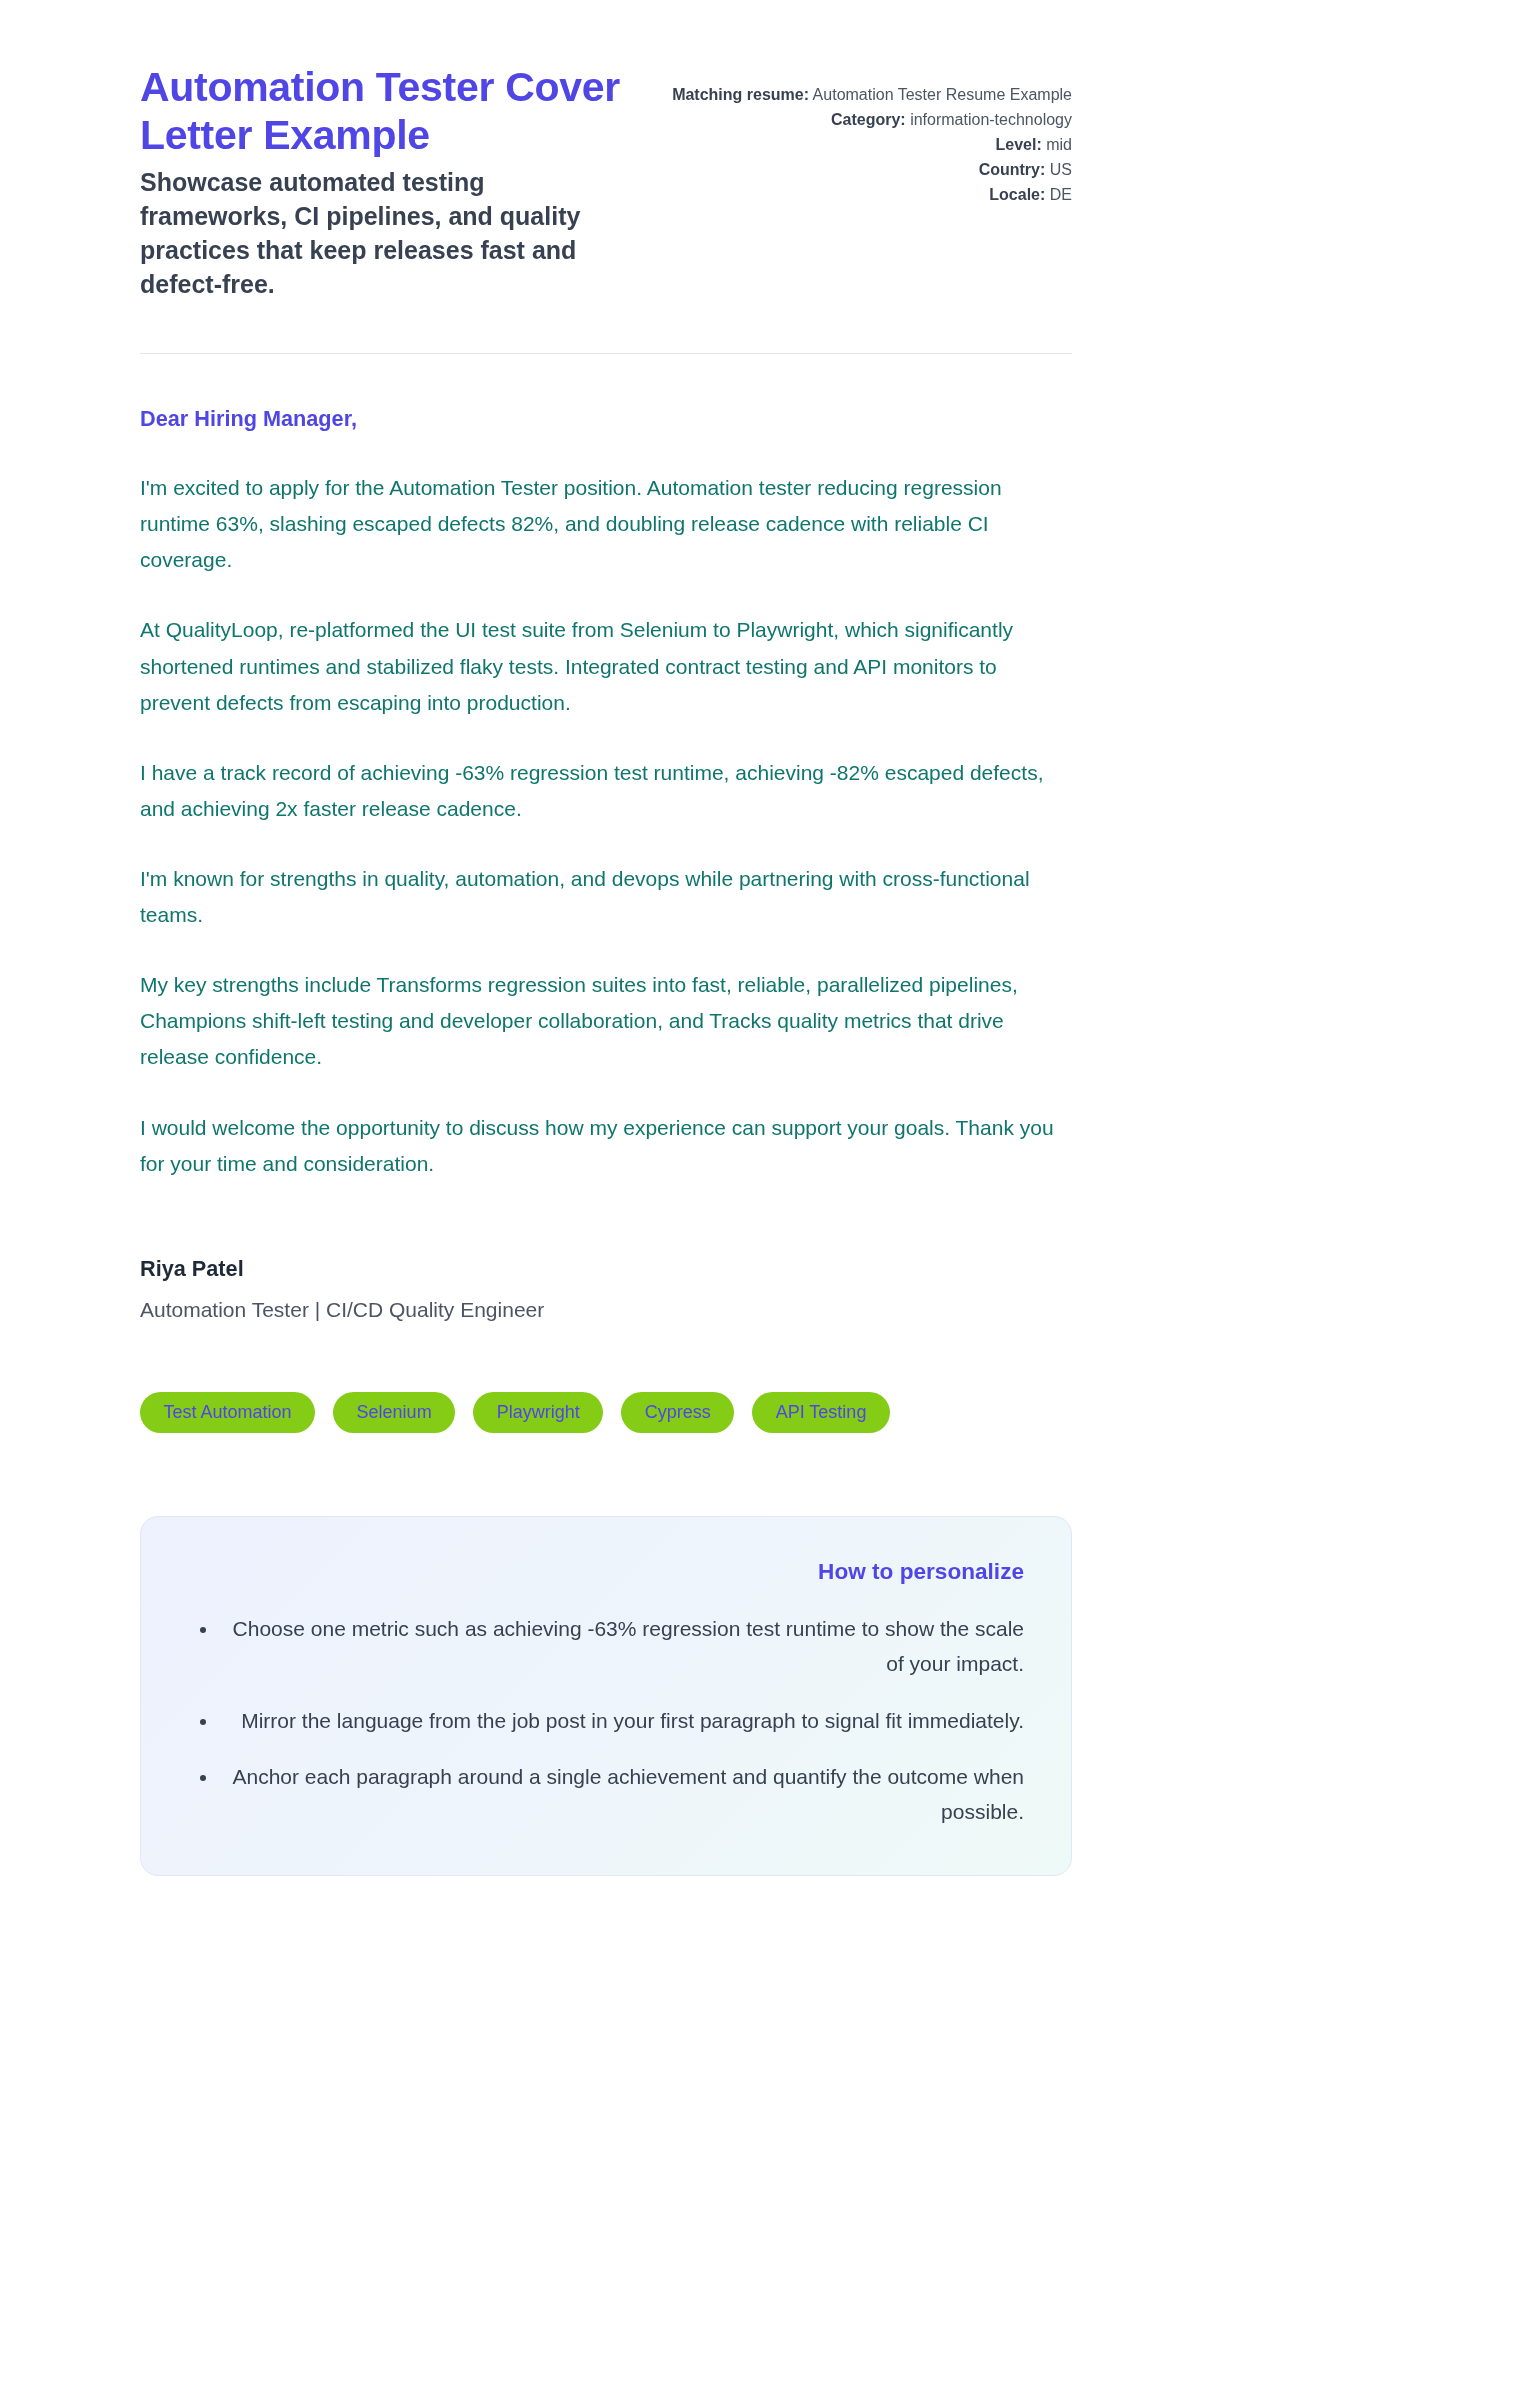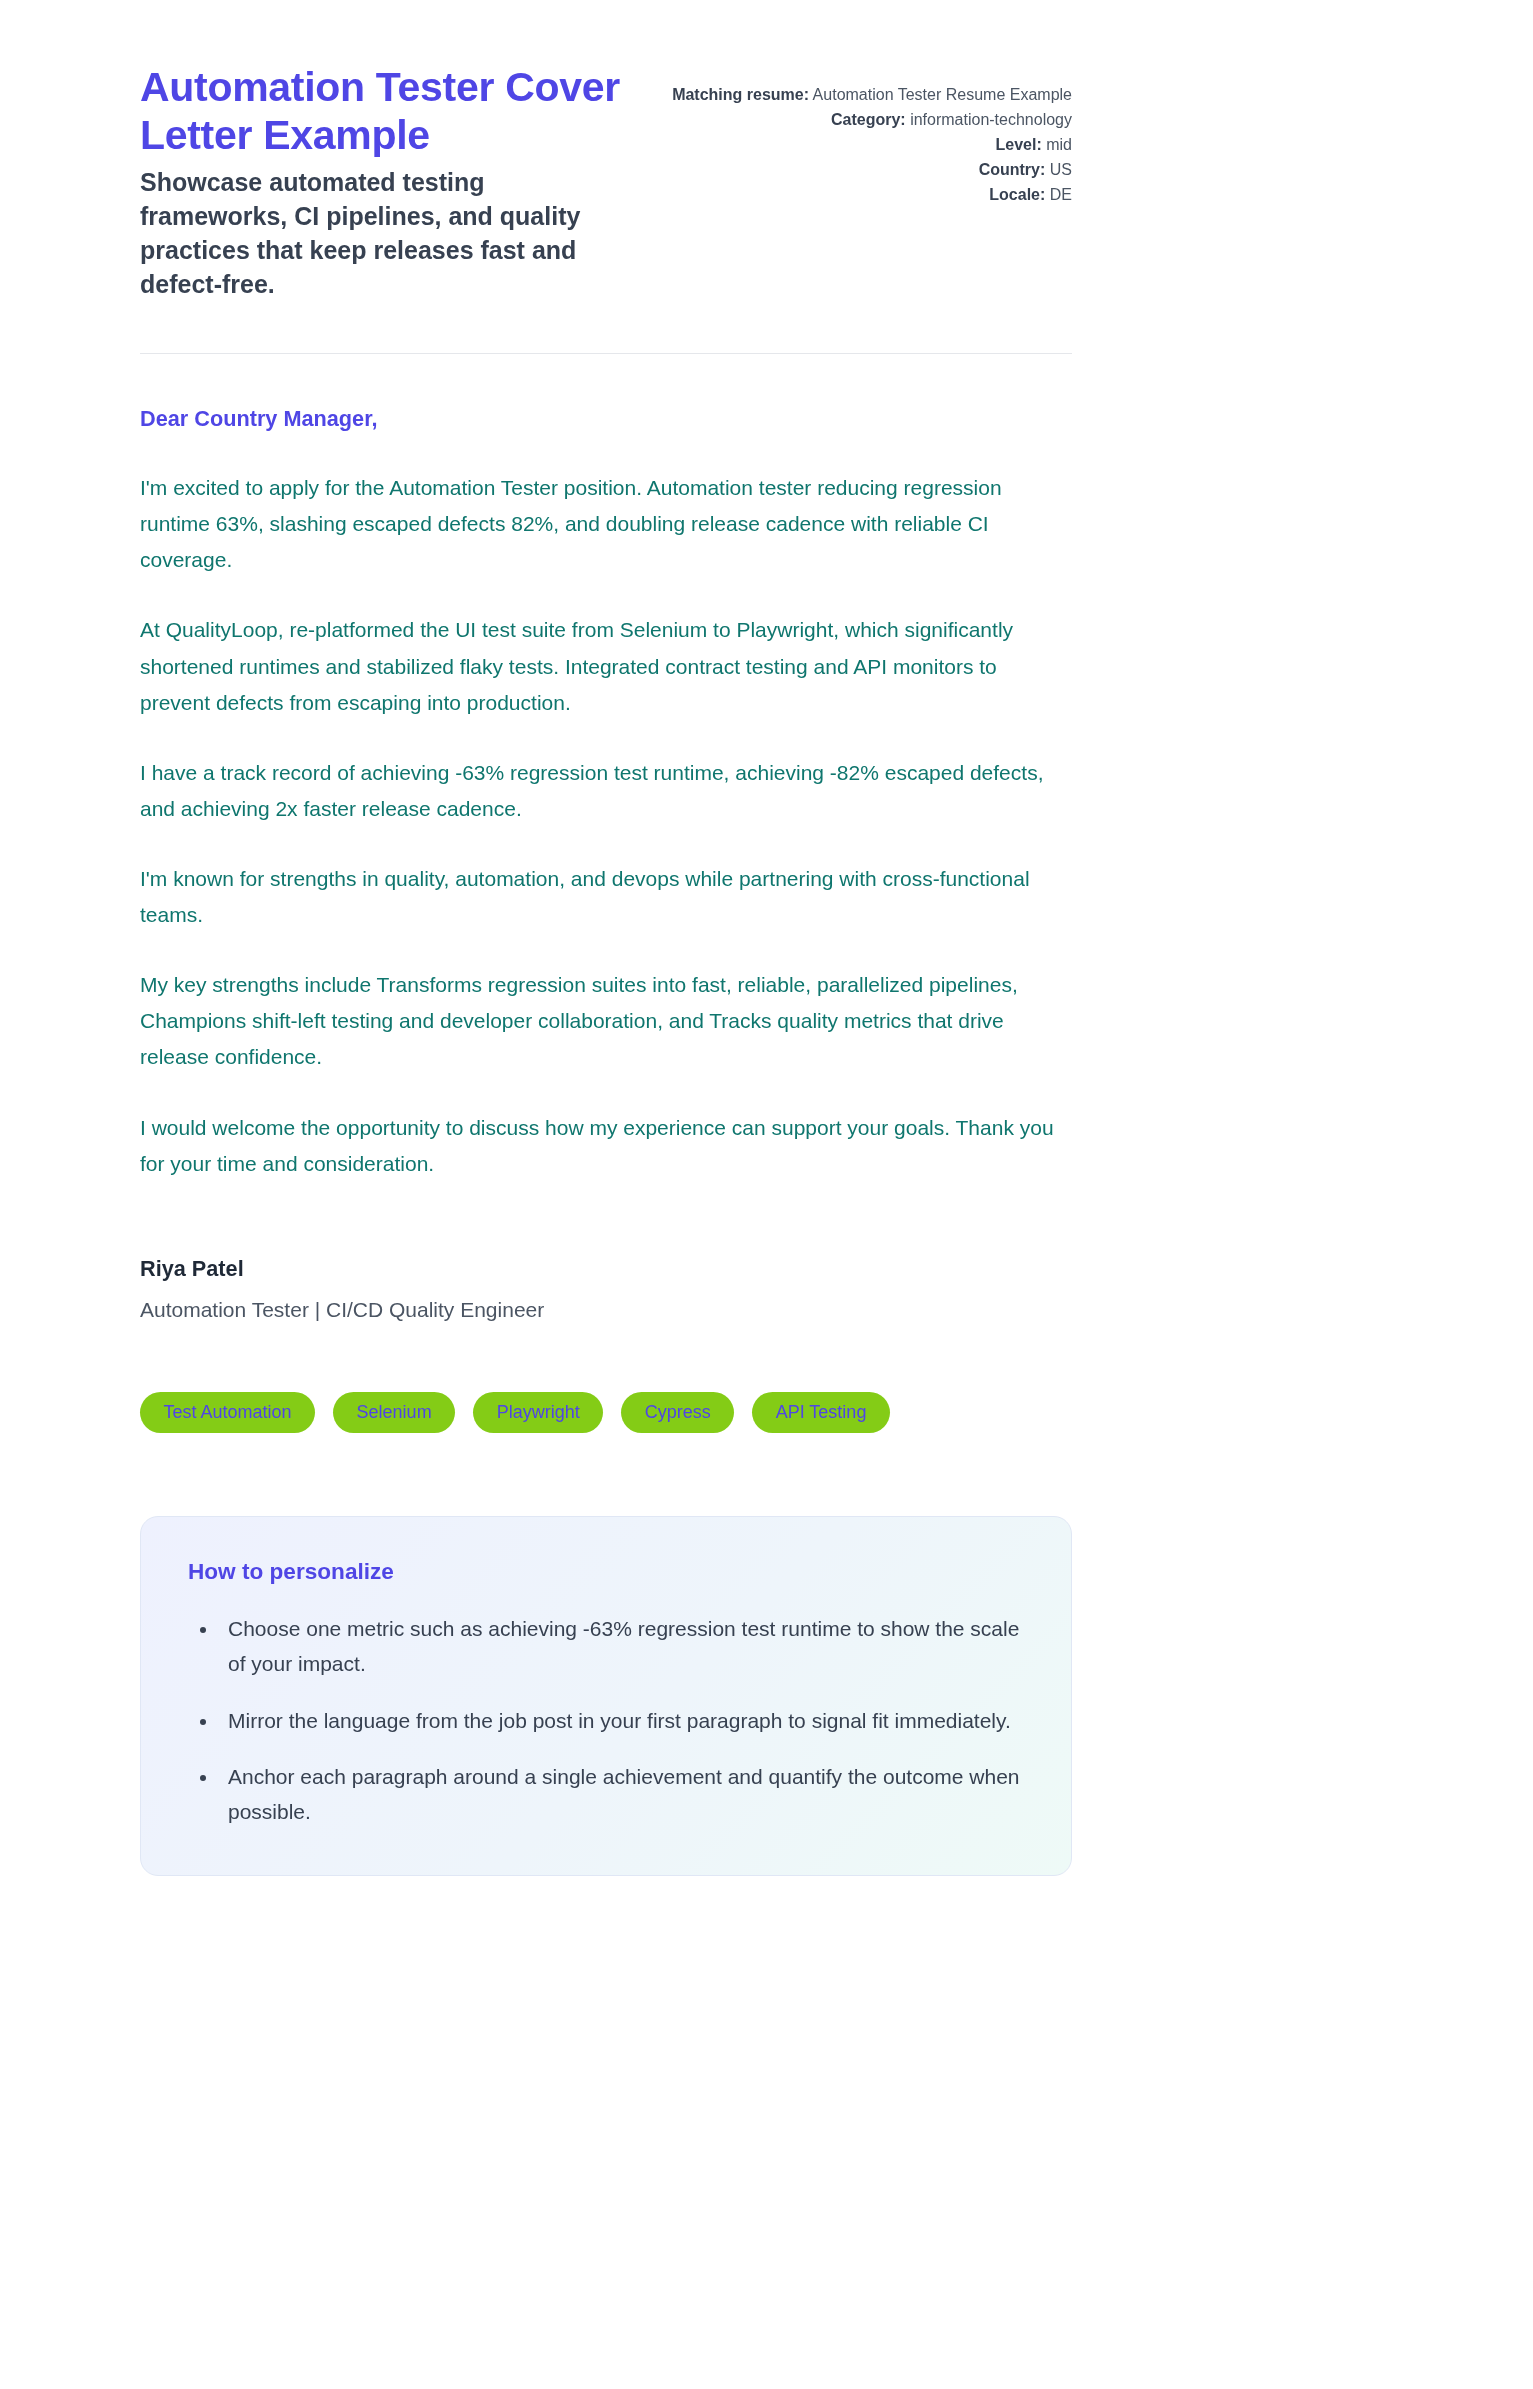--- a/index.html
+++ b/index.html
@@ -111,20 +111,21 @@
     line-height: 1;
     white-space: nowrap;
   }
   
   .tips {
     margin-top: 83px;
     background: linear-gradient(135deg, #eef1fe 0%, #eef5fb 55%, #eefaf7 100%);
     border: 0.9px solid #e0e7f5;
     border-radius: 18px;
     padding: 42px 47px 45px 47px;
+    text-align: right;
   }
   .tips-title {
     font-size: 22.6px;
     font-weight: bold;
     color: #4f46e5;
     margin: 0 0 27px 0;
   }
   .tips-list {
     margin: 0;
     padding-left: 31px;
@@ -168,21 +169,21 @@
       <div class="meta-row">
         <span class="meta-label">Locale:</span>
         <span class="meta-value">DE</span>
       </div>
     </div>
   </div>
 
   <hr class="rule">
 
   <div class="letter">
-    <p class="salutation">Dear Country Manager,</p>
+    <p class="salutation">Dear Hiring Manager,</p>
 
     <p class="para">I'm excited to apply for the Automation Tester position. Automation tester reducing regression runtime 63%, slashing escaped defects 82%, and doubling release cadence with reliable CI coverage.</p>
     <p class="para">At QualityLoop, re-platformed the UI test suite from Selenium to Playwright, which significantly shortened runtimes and stabilized flaky tests. Integrated contract testing and API monitors to prevent defects from escaping into production.</p>
     <p class="para">I have a track record of achieving -63% regression test runtime, achieving -82% escaped defects, and achieving 2x faster release cadence.</p>
     <p class="para">I'm known for strengths in quality, automation, and devops while partnering with cross-functional teams.</p>
     <p class="para">My key strengths include Transforms regression suites into fast, reliable, parallelized pipelines, Champions shift-left testing and developer collaboration, and Tracks quality metrics that drive release confidence.</p>
     <p class="para">I would welcome the opportunity to discuss how my experience can support your goals. Thank you for your time and consideration.</p>
 
     <div class="signoff">
       <p class="sign-name">Riya Patel</p>

